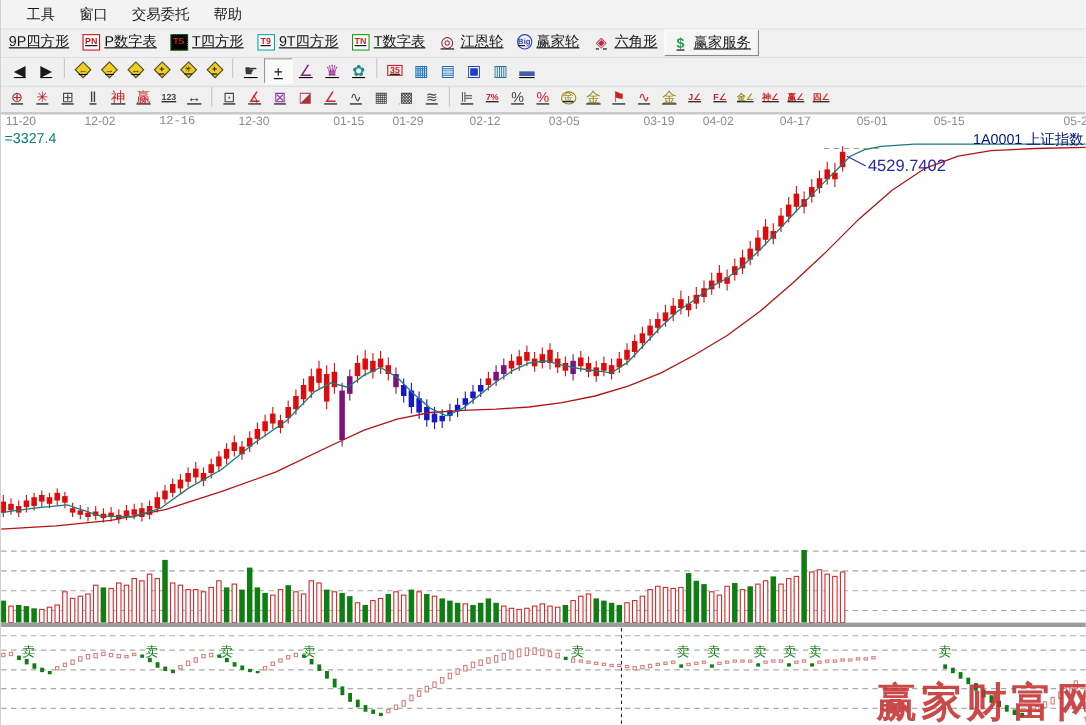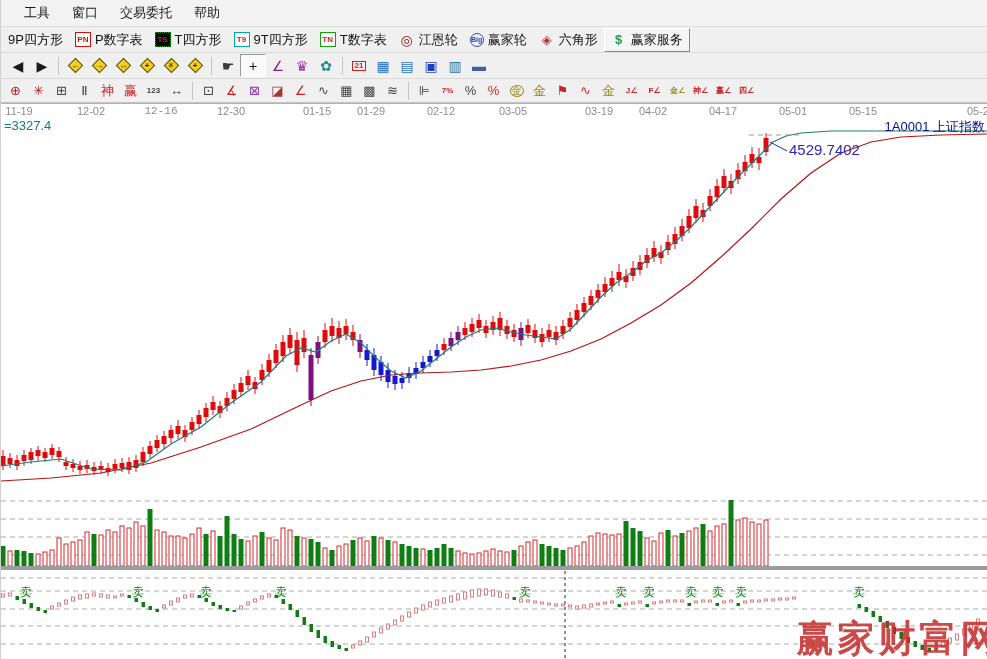--- a/index.html
+++ b/index.html
@@ -3,21 +3,21 @@
 <meta charset="utf-8">
 <style>
   html,body{margin:0;padding:0;}
   body{width:987px;height:659px;overflow:hidden;background:#fff;
        font-family:"Liberation Sans","DejaVu Sans",sans-serif;-webkit-font-smoothing:none;}
   .app{width:987px;height:659px;position:relative;border-left:1px solid #d0d0d0;box-sizing:border-box;}
   
   .menubar{height:27px;background:#f3f3f3;border-bottom:1px solid #dcdcdc;display:flex;align-items:center;padding-left:12px;box-sizing:border-box;font-family:Liberation Serif, serif;}
   .menu-item{padding:4px 11px;font-size:13px;color:#1a1a1a;cursor:default;}
   
-  .tb{display:flex;align-items:center;background:#f0f0f0;box-sizing:border-box;}
+  .tb{display:flex;align-items:flex-start;background:#f0f0f0;box-sizing:border-box;text-decoration:underline;}
   .tb1{height:26px;border-bottom:1px solid #dadada;padding-left:1px;}
   .tb-btn{display:inline-flex;align-items:center;gap:4px;padding:2px 6px;font-size:13px;color:#141414;white-space:nowrap;}
   .tb-btn.raised{border:1px solid;border-color:#ffffff #8a8a8a #8a8a8a #ffffff;background:#f5f5f5;}
   .ic{width:16px;height:15px;display:inline-flex;align-items:center;justify-content:center;
       font-size:8px;font-weight:bold;box-sizing:border-box;line-height:1;}
   .ic-pn{border:1px solid #cc1111;color:#cc1111;background:#fff;}
   .ic-ts{border:1px dotted #13a013;color:#cc2222;background:#000000;}
   .ic-t9{border:1px solid #00a8a8;color:#cc2222;background:#fff;}
   .ic-tn{border:1px solid #13a013;color:#cc2222;background:#fff;}
   .ic-gann{color:#8a1515;font-size:14px;font-weight:normal;}
@@ -143,21 +143,21 @@
         <span style="color: rgb(138, 31, 138);">∠</span>
       </span>
       <span class="tool">
         <span style="color: rgb(153, 51, 153);">♛</span>
       </span>
       <span class="tool">
         <span style="color: rgb(31, 138, 138);">✿</span>
       </span>
       <span class="sep"></span>
       <span class="tool">
-        <span style="color: rgb(204, 34, 34); border: 1px solid rgb(204, 34, 34); font-size: 8px; font-weight: bold; padding: 0px 2px;">21</span>
+        <span style="color: rgb(204, 34, 34); border: 1px solid rgb(204, 34, 34); font-size: 8px; font-weight: bold; padding: 0px 2px;">35</span>
       </span>
       <span class="tool">
         <span style="color: rgb(31, 111, 191);">▦</span>
       </span>
       <span class="tool">
         <span style="color: rgb(31, 111, 191);">▤</span>
       </span>
       <span class="tool">
         <span style="color: rgb(31, 63, 191);">▣</span>
       </span>
@@ -263,21 +263,21 @@
       </span>
       <span class="tool3">
         <span class="sm" style="color: rgb(204, 34, 34);">赢∠</span>
       </span>
       <span class="tool3">
         <span class="sm" style="color: rgb(204, 34, 34);">四∠</span>
       </span>
     </div>
 
   <div class="axis" id="date-axis">
-      <span style="left: 18px;">11-19</span>
+      <span style="left: 18px;">11-20</span>
       <span style="left: 90px;">12-02</span>
       <span style="left: 160px; font-family: Liberation Mono, monospace;">12-16</span>
       <span style="left: 230px;">12-30</span>
       <span style="left: 300px; padding-left: 32px;">01-15</span>
       <span style="left: 370px;">01-29</span>
       <span style="left: 440px;">02-12</span>
       <span style="left: 512px;">03-05</span>
       <span style="left: 582px; padding-left: 32px;">03-19</span>
       <span style="left: 652px;">04-02</span>
       <span style="left: 722px;">04-17</span>

